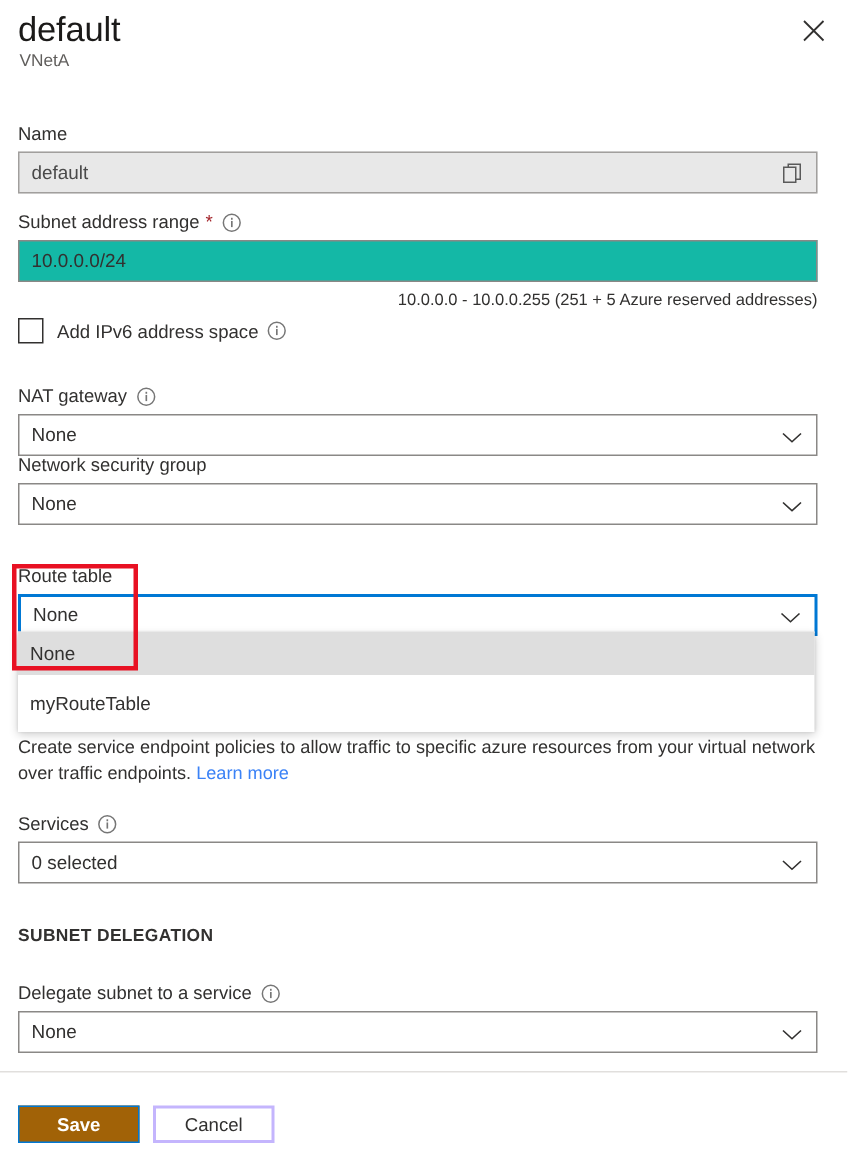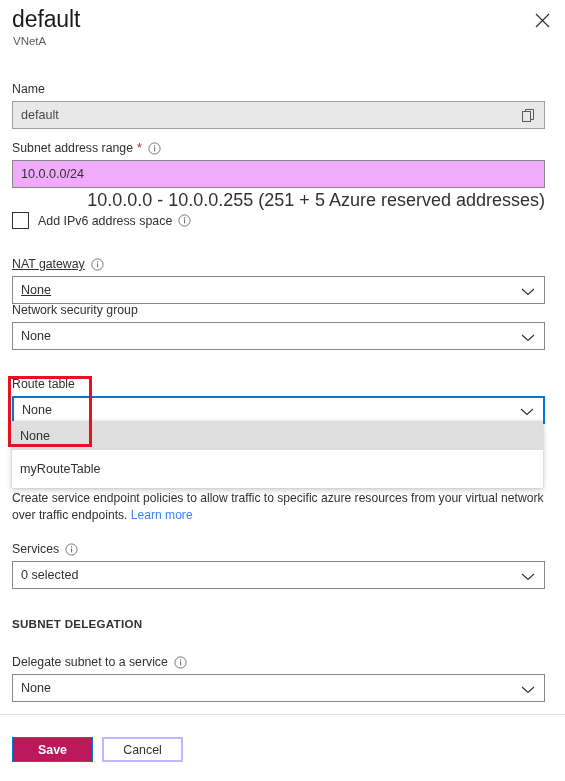--- a/index.html
+++ b/index.html
@@ -36,38 +36,38 @@
   }
   .req-star { color: #a4262c; margin-left: 4px; font-size: 12.5px; }
   .info-icon {
     display: inline-flex; width: 13px; height: 13px; margin-left: 6px;
     align-items: center; justify-content: center; flex: none;
   }
   .row { position: absolute; left: 12px; width: 533px; }
 
   .textbox {
     position: relative; width: 533px; height: 28px;
-    border: 1px solid #8a8886; background: #f0abfc;
+    border: 1px solid #8a8886; background: #14b8a6;
     display: flex; align-items: center;
     font-size: 12.6px; color: #323130; padding: 0 8px;
   }
   .textbox.readonly { background: #e8e8e8; border-color: #a19f9d; color: #4a4a4a; }
   .copy-icon { position: absolute; right: 8px; top: 6px; width: 15px; height: 15px; cursor: pointer; }
 
   .dropdown {
     position: relative; width: 533px; height: 28px;
     border: 1px solid #8a8886; background: #fff;
     display: flex; align-items: center;
     font-size: 12.6px; color: #323130; padding: 0 30px 0 8px; cursor: pointer;
   }
   .dropdown.focused { border: 2px solid #0078d4; }
   .chev { position: absolute; right: 9px; top: 50%; transform: translateY(-50%); width: 14px; height: 9px; }
 
   .hint {
-    font-size: 18px; color: #323130; line-height: 16px;
+    font-size: 11px; color: #323130; line-height: 16px;
     text-align: right; width: 533px;
   }
 
   .checkbox-row { display: flex; align-items: center; }
   .checkbox {
     width: 17px; height: 17px; border: 1px solid #323130;
     background: #fff; flex: none; cursor: pointer;
   }
   .checkbox-label { font-size: 12.4px; color: #323130; margin-left: 9px; display: flex; align-items: center; }
 
@@ -94,21 +94,21 @@
   }
 
   
   .divider { position: absolute; left: 0; top: 714px; width: 565px; height: 1px; background: #e1dfdd; }
   .footer { position: absolute; left: 12px; top: 737px; display: flex; gap: 9px; }
   .btn {
     height: 25px; min-width: 81px; font-size: 12.4px;
     display: flex; align-items: center; justify-content: center;
     cursor: pointer; font-family: "Liberation Sans", sans-serif;
   }
-  .btn-primary { background: #be185d; color: #fff; border: 1px solid #0078d4; font-weight: 600; }
+  .btn-primary { background: #a16207; color: #fff; border: 1px solid #0078d4; font-weight: 600; }
   .btn-secondary { background: #fff; color: #323130; border: 2px solid #c4b5fd; }
 
   
   .annot {
     position: absolute; left: 8px; top: 376px;
     width: 84px; height: 71px;
     border: 3px solid #e81123; z-index: 40; pointer-events: none;
   }
 </style>
 </head>
@@ -168,21 +168,21 @@
       <span class="info-icon">
         <svg width="13" height="13" viewBox="0 0 13 13">
           <circle cx="6.5" cy="6.5" r="5.6" fill="none" stroke="#767676" stroke-width="1"></circle>
           <rect x="6" y="5.3" width="1.1" height="4.1" fill="#767676"></rect>
           <rect x="6" y="3.2" width="1.1" height="1.3" fill="#767676"></rect>
         </svg>
       </span>
     </span>
   </div>
 
-  <div class="row" style="top:256px;text-decoration:underline;">
+  <div class="row" style="top:256px;">
     <div class="field-label">
       <span>NAT gateway</span>
       <span class="info-icon">
         <svg width="13" height="13" viewBox="0 0 13 13">
           <circle cx="6.5" cy="6.5" r="5.6" fill="none" stroke="#767676" stroke-width="1"></circle>
           <rect x="6" y="5.3" width="1.1" height="4.1" fill="#767676"></rect>
           <rect x="6" y="3.2" width="1.1" height="1.3" fill="#767676"></rect>
         </svg>
       </span>
     </div>

